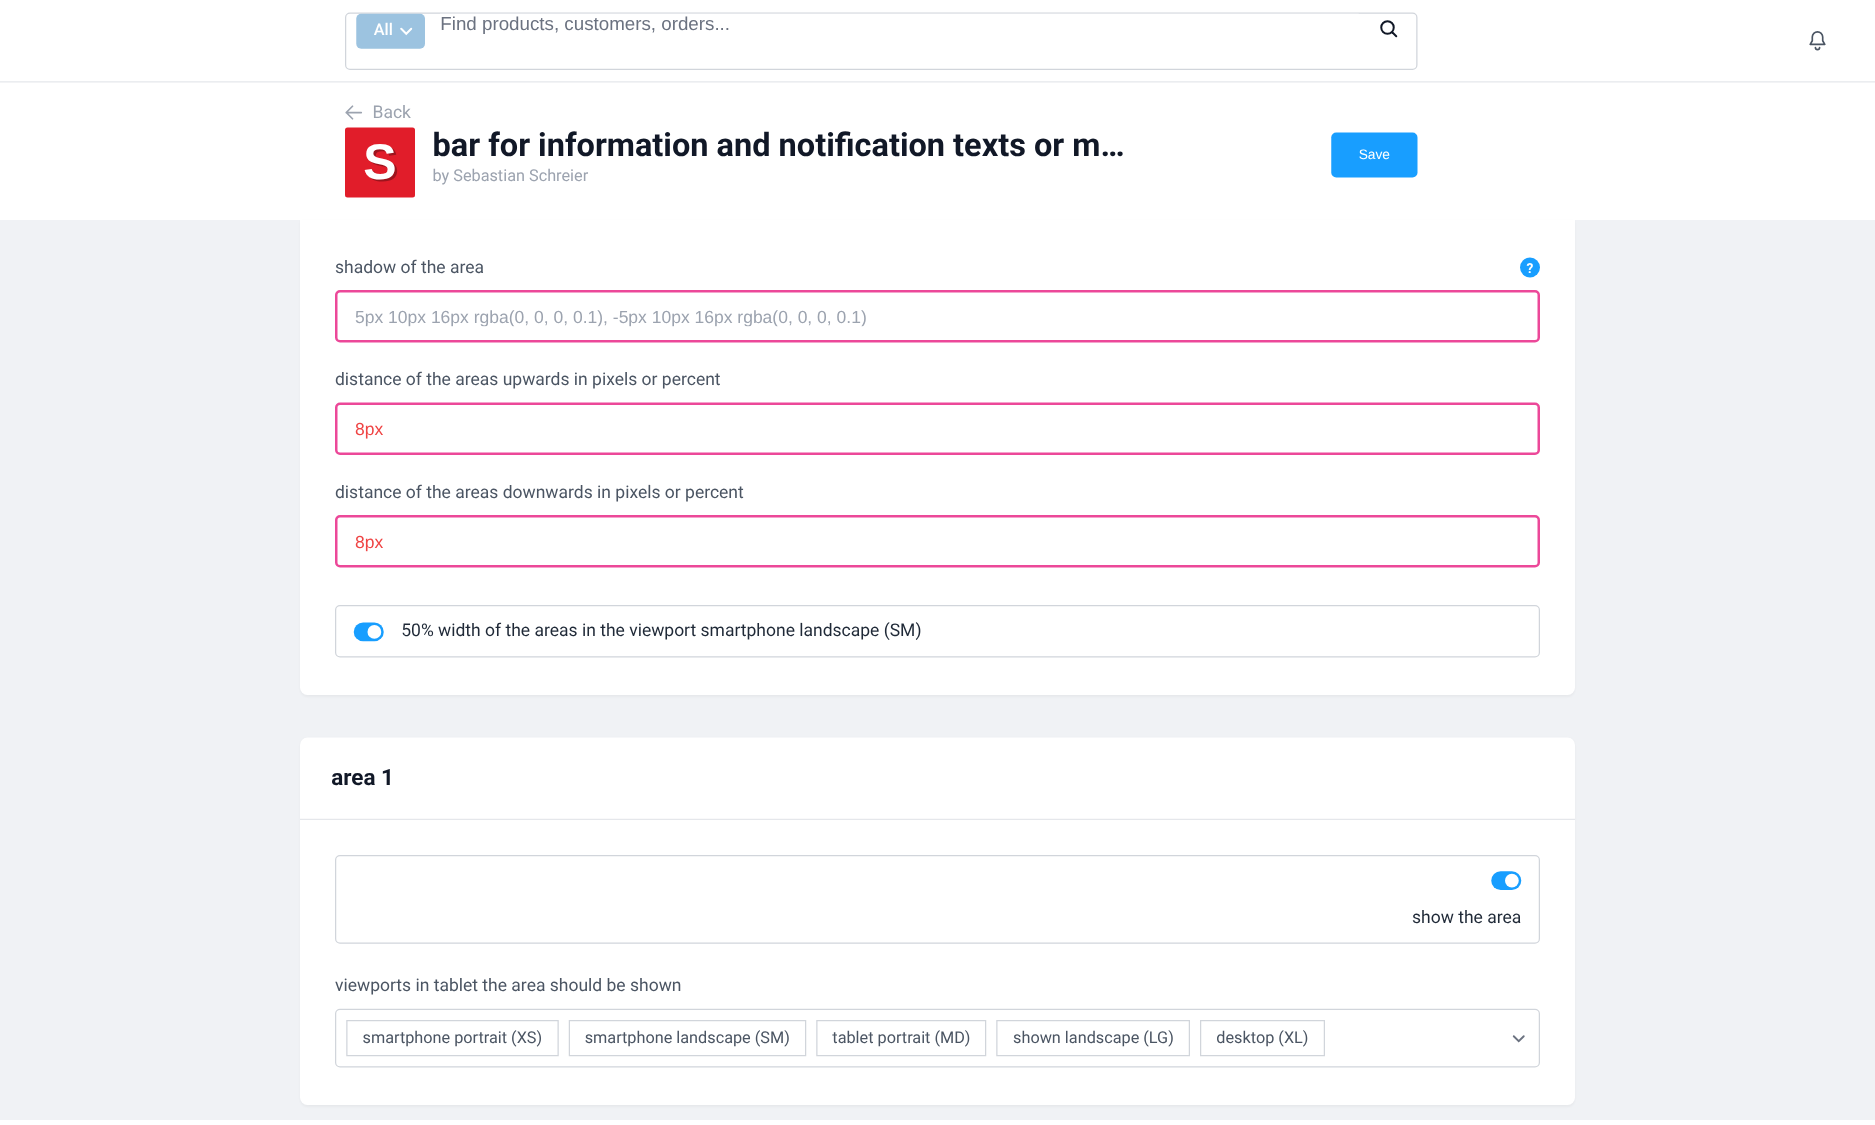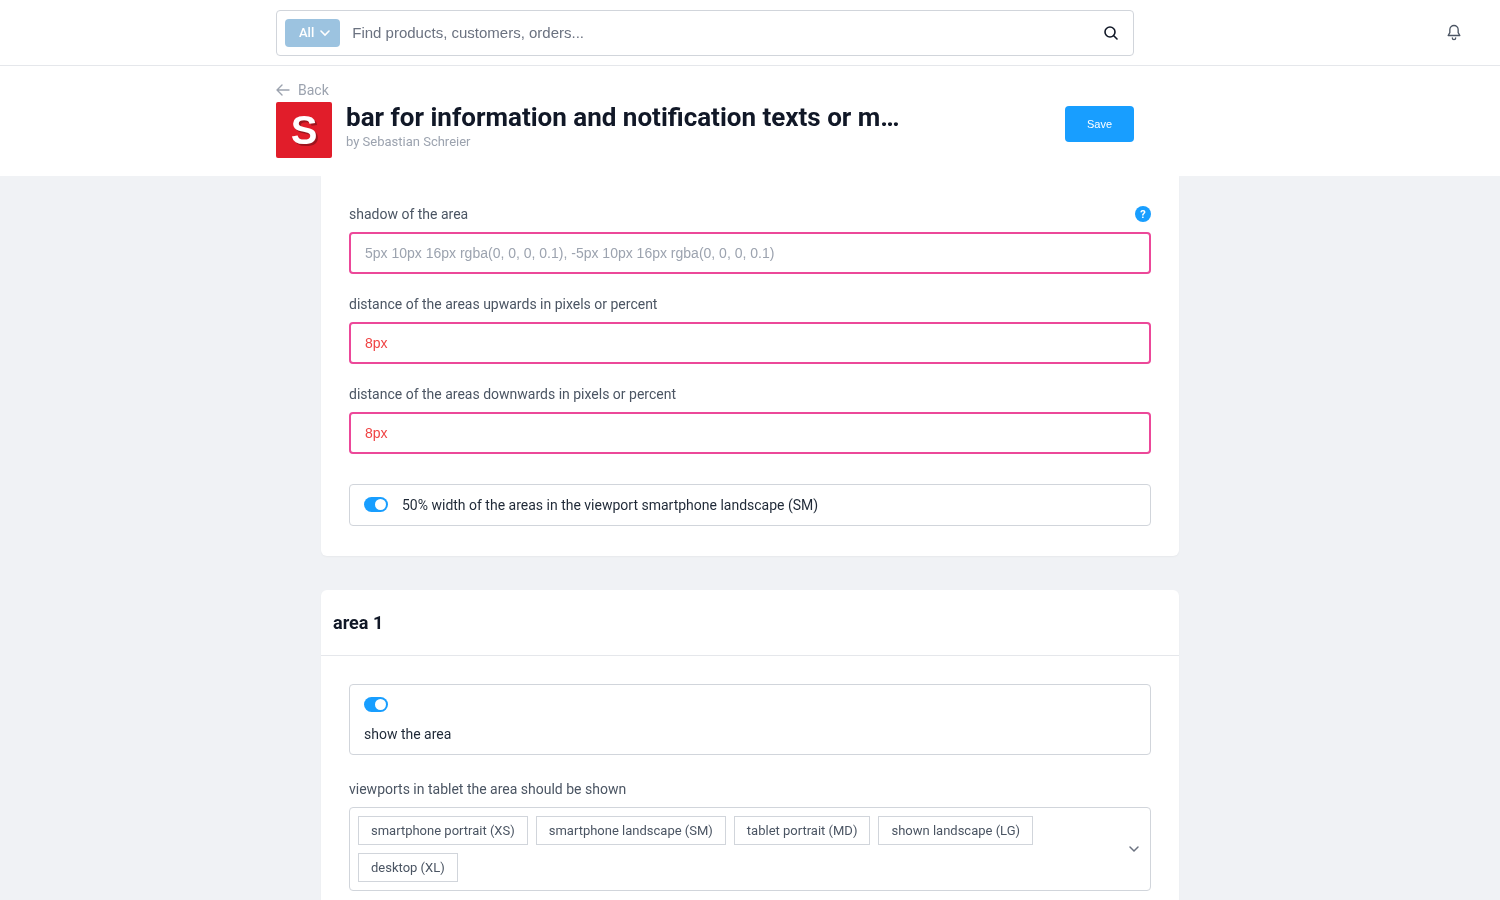--- a/index.html
+++ b/index.html
@@ -16,21 +16,21 @@
   align-items: center;
   padding: 0 24px;
 }
 .search-wrap {
   margin-left: 252px;
   width: 858px;
   height: 46px;
   border: 1px solid #d1d5db;
   border-radius: 4px;
   display: flex;
-  align-items: center;
+  align-items: flex-start;
   padding: 0 10px 0 8px;
   gap: 12px;
 }
 .filter-pill {
   background: #9cc3e0;
   color: #fff;
   border-radius: 4px;
   height: 28px;
   padding: 0 10px 0 14px;
   display: flex;
@@ -109,21 +109,21 @@
   cursor: pointer;
   align-self: flex-start;
   margin-top: 4px;
 }
 .content-area {
   background: #f0f2f5;
   min-height: 720px;
   padding-top: 0;
 }
 .card {
-  width: 858px;
+  width: 1020px;
   margin: 0 auto 34px auto;
   background: #fff;
   border-radius: 6px;
   box-shadow: 0 1px 2px rgba(0,0,0,0.04);
 }
 .card-body { padding: 0 28px 30px 28px; }
 .card-body.first { padding-top: 8px; }
 .field-label {
   font-size: 14px;
   color: #4b5563;
@@ -148,36 +148,36 @@
   font-size: 14px;
   color: #ef4444;
   outline: none;
 }
 .text-input::placeholder { color: #9ca3af; }
 .toggle-box {
   border: 1px solid #d1d5db;
   border-radius: 4px;
   padding: 12px 14px;
   display: flex;
-  align-items: flex-start;
+  align-items: flex-end;
   gap: 14px;
   margin-top: 30px;
 }
 .toggle-box.inside { margin-top: 0; flex-direction: column; }
 .switch {
   width: 24px; height: 15px; border-radius: 999px;
   background: #189eff; position: relative; flex-shrink: 0;
 }
 .switch::after {
   content: ""; position: absolute; right: 2px; top: 2px;
   width: 11px; height: 11px; background: #fff; border-radius: 50%;
 }
 .card-title {
   font-size: 18px; font-weight: 700; color: #111827;
-  padding: 22px 12px;
+  padding: 22px 25px;
   border-bottom: 1px solid #e5e7eb;
 }
 .multiselect {
   border: 1px solid #d1d5db;
   border-radius: 4px;
   padding: 8px 36px 8px 8px;
   display: flex;
   flex-wrap: wrap;
   gap: 8px;
   position: relative;

